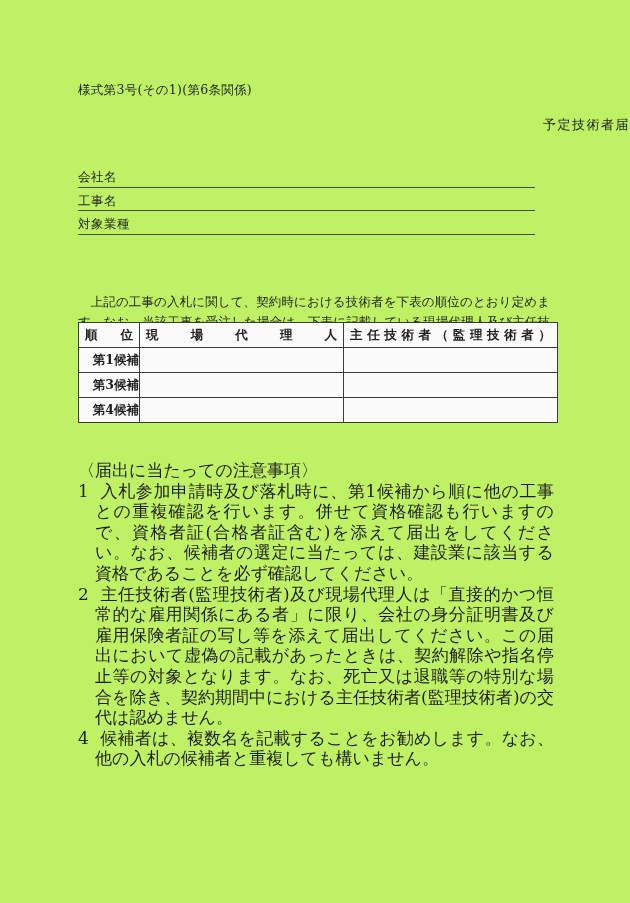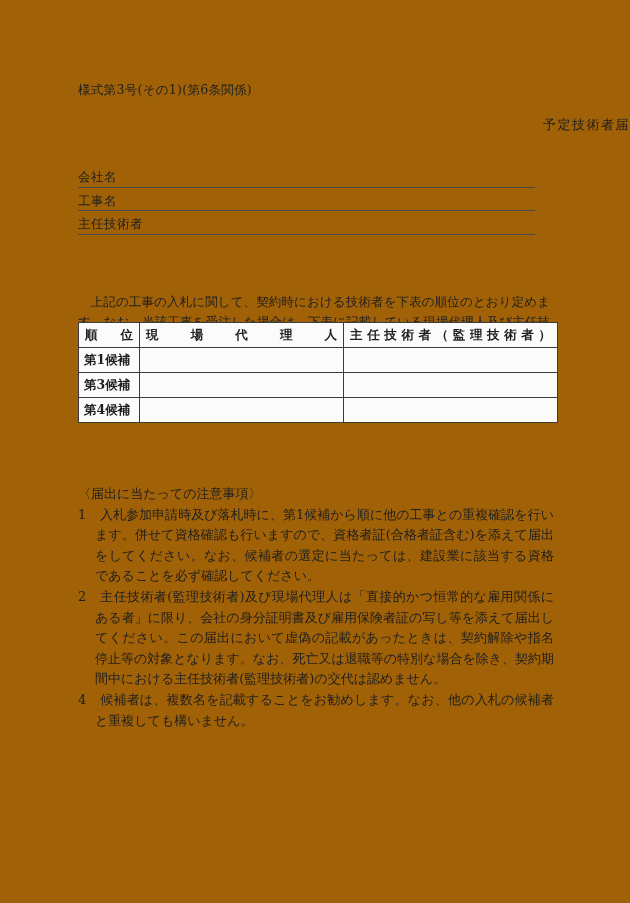--- a/index.html
+++ b/index.html
@@ -1,20 +1,20 @@
 <!DOCTYPE html>
 <html><head>
 <meta charset="utf-8">
 <style>
   * { margin:0; padding:0; box-sizing:border-box; }
   html,body { background:#e9e9e9; }
   .page {
     position:relative;
     width:630px; height:903px;
-    background:#a16207;
+    background:#bef264;
     color:#1e1e1e;
     font-family:"DejaVu Serif","Liberation Serif",serif;
     overflow:hidden;
   }
   .form-number {
     position:absolute; left:78px; top:82px;
     font-size:12.5px; letter-spacing:0.3px;
   }
   .doc-title {
     position:absolute; left:0; top:116px; width:630px;
@@ -45,24 +45,24 @@
     vertical-align:middle;
     background:#fbfbfb;
   }
   col.c-rank { width:61px; }
   col.c-agent { width:204px; }
   col.c-eng { width:214px; }
   th.justify {
     padding:0 6px;
     text-align:justify; text-align-last:justify;
   }
-  td.rank-cell { padding-left:5px; text-align:left; }
+  td.rank-cell { padding-left:5px; text-align:right; }
   .notes {
-    position:absolute; left:78px; top:484px; width:476px;
-    font-size:13px; line-height:20.6px;
+    position:absolute; left:78px; top:460px; width:476px;
+    font-size:17px; line-height:20.6px;
     text-align:justify;
   }
   .notes-heading { text-align:left; }
   .note-item { padding-left:17px; text-indent:-17px; }
   .note-num { display:inline-block; width:22px; text-indent:0; }
 </style>
 </head>
 <body>
 
 <div class="page">
@@ -74,21 +74,21 @@
   <div class="fields">
     <div class="field-row">
       <span class="field-label">会社名</span>
       <span class="field-value"></span>
     </div>
     <div class="field-row">
       <span class="field-label">工事名</span>
       <span class="field-value"></span>
     </div>
     <div class="field-row">
-      <span class="field-label">主任技術者</span>
+      <span class="field-label">対象業種</span>
       <span class="field-value"></span>
     </div>
   </div>
 
   <div class="intro">　上記の工事の入札に関して、契約時における技術者を下表の順位のとおり定めます。なお、当該工事を受注した場合は、下表に記載している現場代理人及び主任技術者(監理技術者)の中から、当該工事の技術者を配置します。</div>
 
   <table class="candidates">
     <colgroup>
       <col class="c-rank">
         <col class="c-agent">

